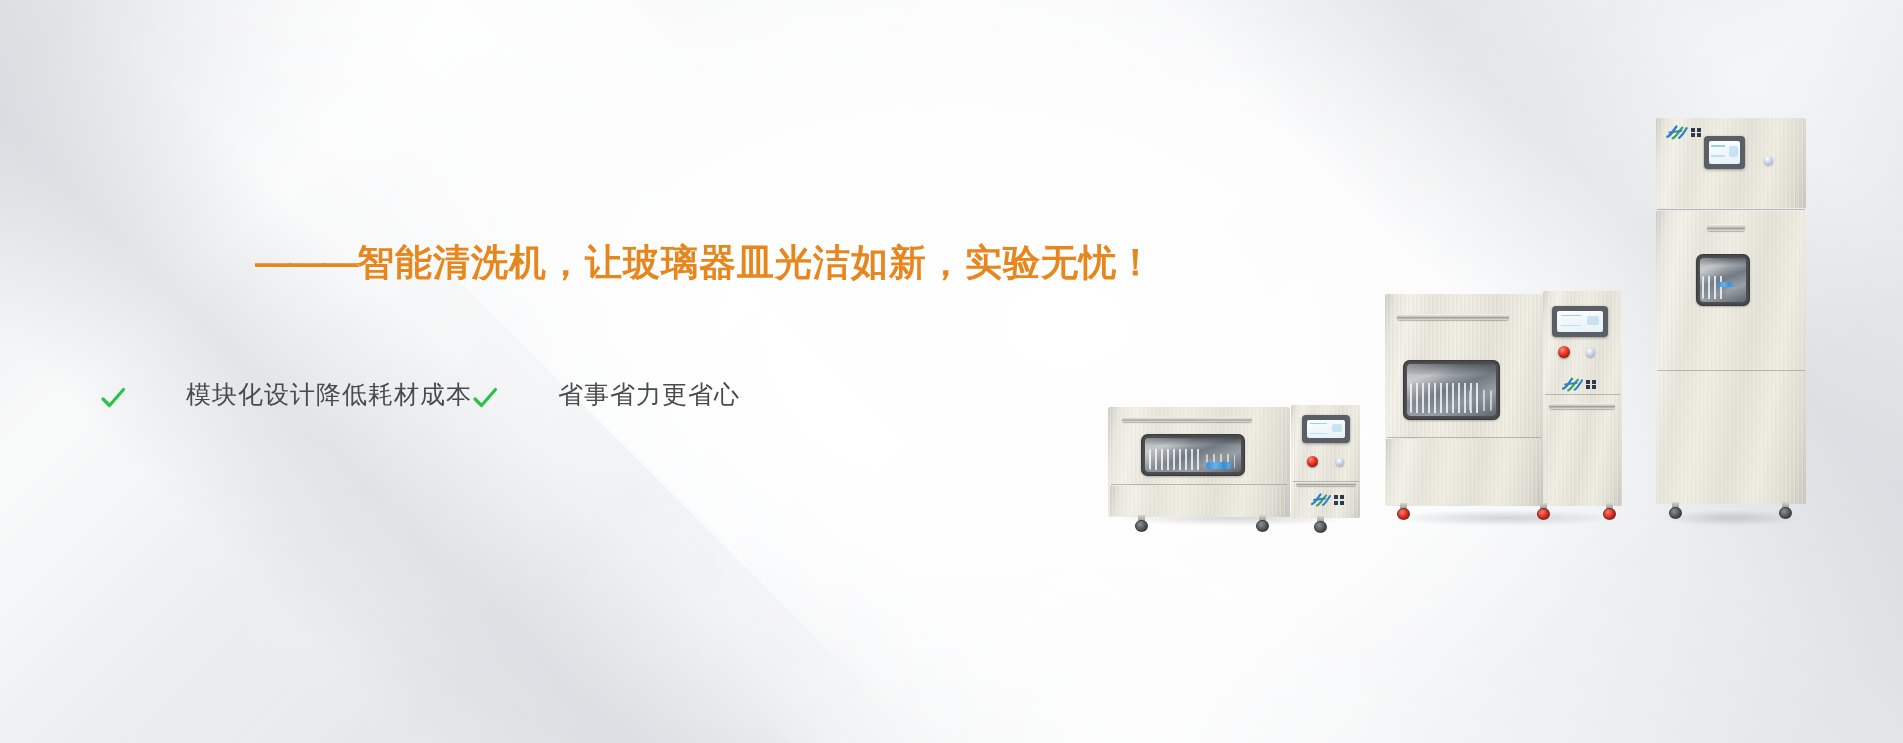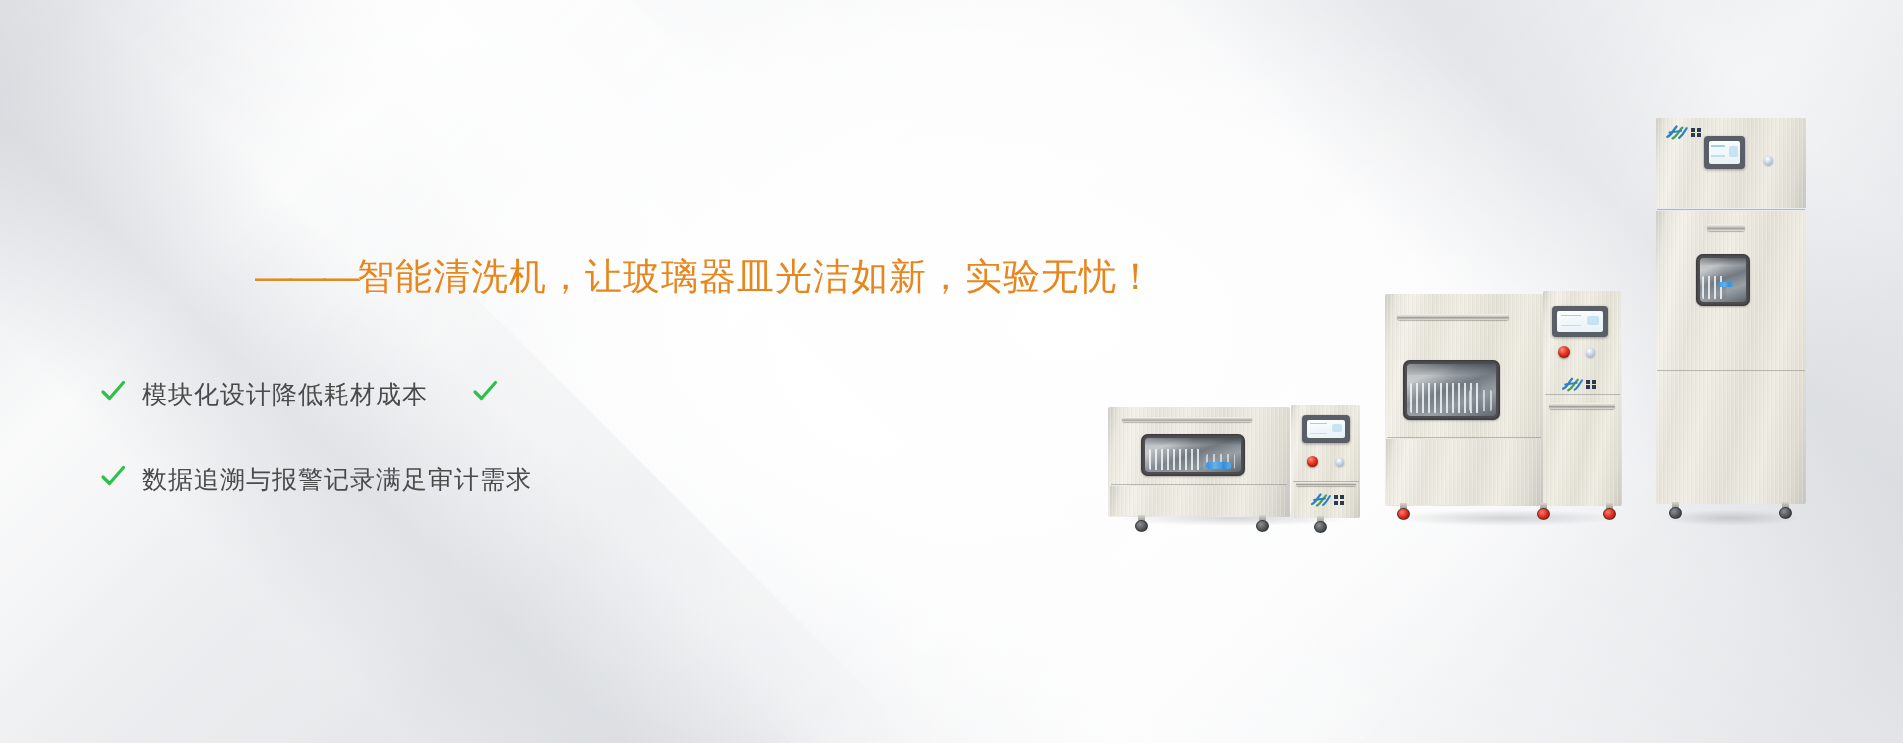--- a/index.html
+++ b/index.html
@@ -47,30 +47,30 @@
 
   #headline {
     position:absolute; left:84px; top:96px;
     font-size:86px; font-weight:700; letter-spacing:2px;
     color:#3d4f6b; line-height:1;
     text-shadow:0 2px 2px rgba(255,255,255,.85), 1px 1px 0 rgba(255,255,255,.6);
     white-space:nowrap;
   }
 
   #subhead {
-    position:absolute; left:255px; top:252px;
-    font-size:37px; font-weight:400; letter-spacing:1px;
+    position:absolute; left:255px; top:238px;
+    font-size:37px; font-weight:700; letter-spacing:1px;
     color:#e8861e; white-space:nowrap;
     text-shadow:0 1px 1px rgba(255,255,255,.8);
   }
   #subhead .dash { letter-spacing:-3px; }
 
   .features { position:absolute; left:100px; top:378px; width:900px; }
   .frow { display:flex; align-items:flex-start; margin-bottom:52px; }
-  .fitem { display:flex; align-items:flex-start; }
+  .fitem { display:flex; align-items:flex-end;gap:44px; }
   .fitem.col1 { width:372px; }
   .check {
     display:inline-block; width:26px; height:26px;
     margin-right:16px; position:relative; flex:0 0 auto;
   }
   .check svg { display:block; }
   .ftext {
     font-size:25px; color:#4a4a4a; letter-spacing:1px;
     white-space:nowrap;
     font-family:"Liberation Sans","DejaVu Sans",sans-serif;
@@ -230,32 +230,25 @@
               </svg>
           </span>
           <span class="ftext">模块化设计降低耗材成本</span>
         </div>
         <div class="fitem">
           <span class="check">
             <svg width="26" height="26" viewBox="0 0 26 26">
                 <path d="M3 14 L9.5 20.5 L23.5 4.5" fill="none" stroke="#2ec14a" stroke-width="3.2" stroke-linecap="round" stroke-linejoin="round"></path>
               </svg>
           </span>
+          <span class="ftext">省事省力更省心</span>
         </div>
       </div>
 
       <div class="frow">
-        <div class="fitem">
-          <span class="check">
-            <svg width="26" height="26" viewBox="0 0 26 26">
-                <path d="M3 14 L9.5 20.5 L23.5 4.5" fill="none" stroke="#2ec14a" stroke-width="3.2" stroke-linecap="round" stroke-linejoin="round"></path>
-              </svg>
-          </span>
-          <span class="ftext">数据追溯与报警记录满足审计需求</span>
-        </div>
       </div>
 
     </div>
   </div>
 
   <div class="machines">
 
     <div class="machine" style="left:1108px; top:405px; width:252px; height:115px;">
       <div class="mshadow"></div>
 

